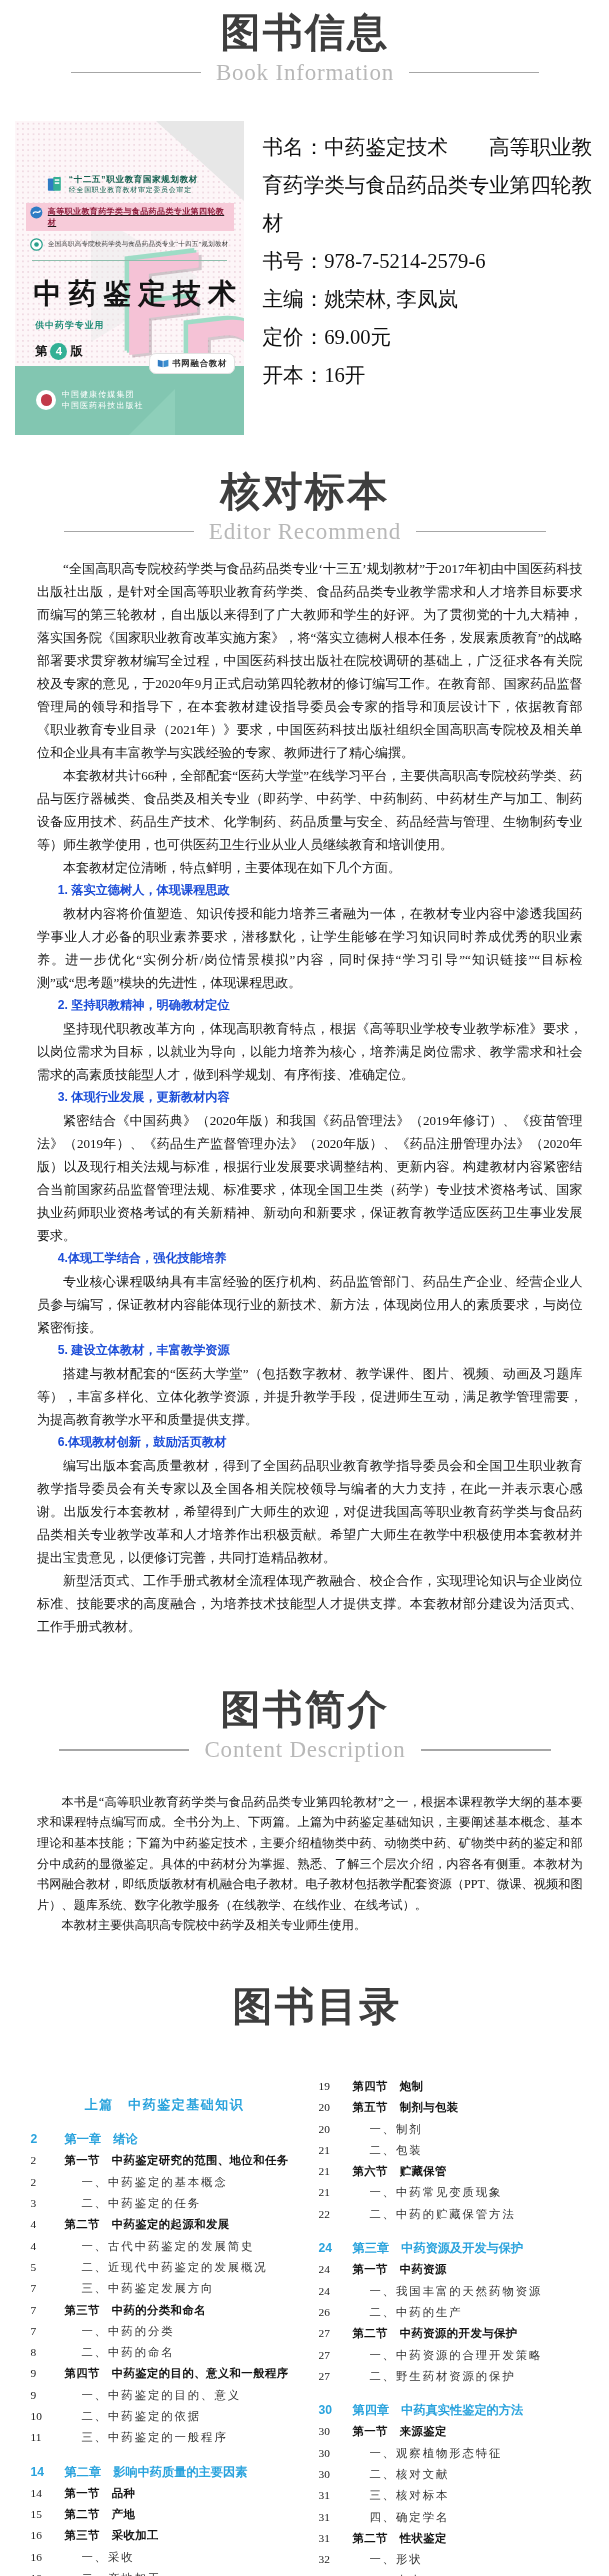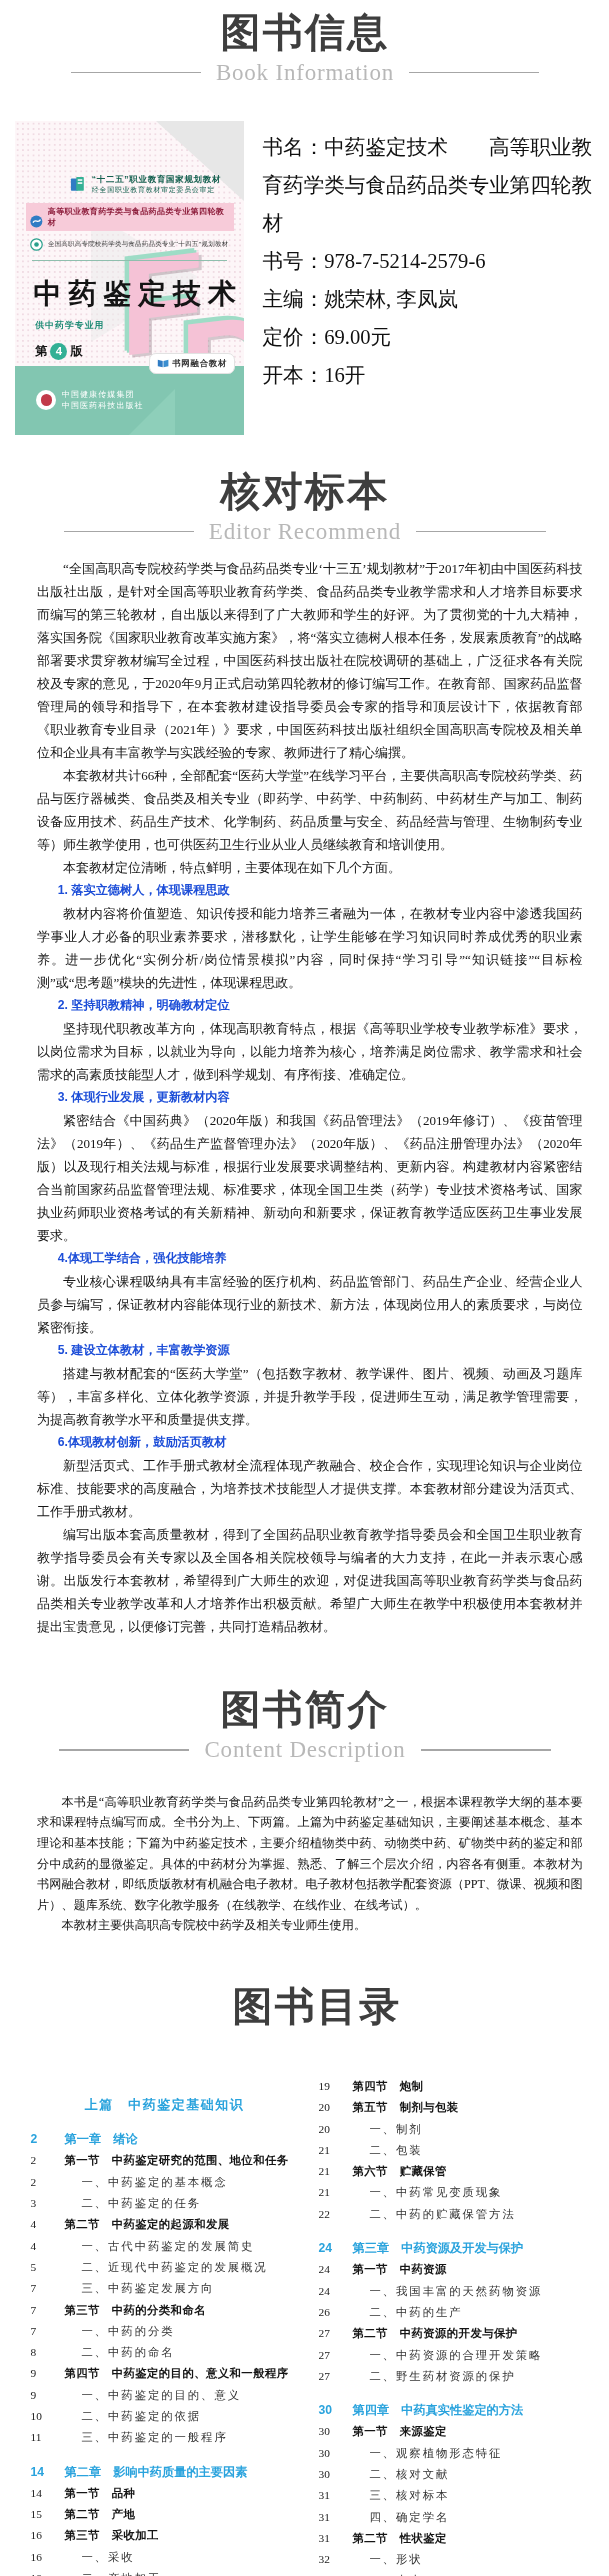--- a/index.html
+++ b/index.html
@@ -18,25 +18,25 @@
   .book-row { display:flex; margin:35px 0 0 15.2px; }
   .cover { position:relative; flex:none; width:229px; height:314px; overflow:hidden;
            background-color:#fdf6f8;
            background-image:radial-gradient(#f0dbe3 0.8px, transparent 0.9px);
            background-size:5.3px 5.3px; }
   .corner-tri { position:absolute; top:0; right:0; width:0; height:0;
                 border-top:80px solid #e7e7e7; border-left:88px solid transparent; }
   .mid-tri { position:absolute; top:91px; left:76px; width:0; height:0; opacity:.55;
              border-left:107px solid #ebebeb; border-top:65px solid transparent; border-bottom:65px solid transparent; }
   .cover-inner { position:relative; z-index:2; }
-  .badge1 { display:flex; align-items:center; margin:53px 0 0 32px;justify-content:center; }
+  .badge1 { display:flex; align-items:center; margin:53px 0 0 32px; }
   .badge1 .txt { margin-left:4.6px; color:#14604f; }
   .badge1 .l1 { font-family:"Liberation Sans",sans-serif; font-weight:bold; font-size:8.4px; letter-spacing:0.8px; }
   .badge1 .l2 { font-size:6.9px; letter-spacing:0.8px; margin-top:0.8px; }
-  .badge2 { display:flex; align-items:flex-end; background:#f7cbd9; margin:7.6px 10.7px 0 10.7px; padding:3px 4.6px; }
+  .badge2 { display:flex; align-items:flex-start; background:#f7cbd9; margin:7.6px 10.7px 0 10.7px; padding:3px 4.6px;text-decoration:underline; }
   .badge2 .txt { margin-left:4.6px; font-family:"Liberation Sans",sans-serif; font-weight:bold; font-size:8px; color:#8e1f3d; letter-spacing:0.4px; }
   .badge3 { display:flex; align-items:center; margin:6.9px 0 0 15.2px; }
   .badge3 .txt { margin-left:4.6px; font-size:6.5px; color:#3c3c3c; letter-spacing:0.2px; }
   .cov-divider { margin:9.1px 17px 0 17px; border-top:0.8px solid #8fbfae; }
   .cover-title { margin:13.7px 0 0 18.3px; font-family:Liberation Sans, sans-serif; font-weight:bold; font-size:28px; color:#141414; letter-spacing:6.9px; }
   .cover-sub { margin:7.6px 0 0 20px; font-family:"Liberation Sans",sans-serif; font-weight:bold; font-size:8.8px; color:#1c8a74; letter-spacing:1.1px; }
   .edition { margin:10.7px 0 0 20px; font-family:"Liberation Sans",sans-serif; font-weight:bold; font-size:12.2px; color:#141414; display:flex; align-items:center; }
   .edition .num { display:inline-block; width:17px; height:17px; border-radius:50%; background:#33b095; color:#fff; text-align:center; line-height:17px; font-size:11.4px; margin:0 3px; }
   .ed-lines { margin:12.2px 0 0 20px; font-family:"Liberation Sans",sans-serif; font-size:9.1px; color:#2a2a2a; }
   .ed-line { display:flex; margin-bottom:5.3px; }
@@ -210,22 +210,22 @@
       <p class="er-block type-p"><span>教材内容将价值塑造、知识传授和能力培养三者融为一体，在教材专业内容中渗透我国药学事业人才必备的职业素养要求，潜移默化，让学生能够在学习知识同时养成优秀的职业素养。进一步优化“实例分析/岗位情景模拟”内容，同时保持“学习引导”“知识链接”“目标检测”或“思考题”模块的先进性，体现课程思政。</span></p>
       <p class="er-block type-h"><span>2. 坚持职教精神，明确教材定位</span></p>
       <p class="er-block type-p"><span>坚持现代职教改革方向，体现高职教育特点，根据《高等职业学校专业教学标准》要求，以岗位需求为目标，以就业为导向，以能力培养为核心，培养满足岗位需求、教学需求和社会需求的高素质技能型人才，做到科学规划、有序衔接、准确定位。</span></p>
       <p class="er-block type-h"><span>3. 体现行业发展，更新教材内容</span></p>
       <p class="er-block type-p"><span>紧密结合《中国药典》（2020年版）和我国《药品管理法》（2019年修订）、《疫苗管理法》（2019年）、《药品生产监督管理办法》（2020年版）、《药品注册管理办法》（2020年版）以及现行相关法规与标准，根据行业发展要求调整结构、更新内容。构建教材内容紧密结合当前国家药品监督管理法规、标准要求，体现全国卫生类（药学）专业技术资格考试、国家执业药师职业资格考试的有关新精神、新动向和新要求，保证教育教学适应医药卫生事业发展要求。</span></p>
       <p class="er-block type-h"><span>4.体现工学结合，强化技能培养</span></p>
       <p class="er-block type-p"><span>专业核心课程吸纳具有丰富经验的医疗机构、药品监管部门、药品生产企业、经营企业人员参与编写，保证教材内容能体现行业的新技术、新方法，体现岗位用人的素质要求，与岗位紧密衔接。</span></p>
       <p class="er-block type-h"><span>5. 建设立体教材，丰富教学资源</span></p>
       <p class="er-block type-p"><span>搭建与教材配套的“医药大学堂”（包括数字教材、教学课件、图片、视频、动画及习题库等），丰富多样化、立体化教学资源，并提升教学手段，促进师生互动，满足教学管理需要，为提高教育教学水平和质量提供支撑。</span></p>
       <p class="er-block type-h"><span>6.体现教材创新，鼓励活页教材</span></p>
+      <p class="er-block type-p"><span>编写出版本套高质量教材，得到了全国药品职业教育教学指导委员会和全国卫生职业教育教学指导委员会有关专家以及全国各相关院校领导与编者的大力支持，在此一并表示衷心感谢。出版发行本套教材，希望得到广大师生的欢迎，对促进我国高等职业教育药学类与食品药品类相关专业教学改革和人才培养作出积极贡献。希望广大师生在教学中积极使用本套教材并提出宝贵意见，以便修订完善，共同打造精品教材。</span></p>
       <p class="er-block type-p"><span>新型活页式、工作手册式教材全流程体现产教融合、校企合作，实现理论知识与企业岗位标准、技能要求的高度融合，为培养技术技能型人才提供支撑。本套教材部分建设为活页式、工作手册式教材。</span></p>
-      <p class="er-block type-p"><span>编写出版本套高质量教材，得到了全国药品职业教育教学指导委员会和全国卫生职业教育教学指导委员会有关专家以及全国各相关院校领导与编者的大力支持，在此一并表示衷心感谢。出版发行本套教材，希望得到广大师生的欢迎，对促进我国高等职业教育药学类与食品药品类相关专业教学改革和人才培养作出积极贡献。希望广大师生在教学中积极使用本套教材并提出宝贵意见，以便修订完善，共同打造精品教材。</span></p>
     </div>
 
   <div class="sec-head head-cd">
     <div class="zh">图书简介</div>
     <div class="en-row">
       <span class="hline"></span>
       <span class="en">Content Description</span>
       <span class="hline"></span>
     </div>
   </div>

